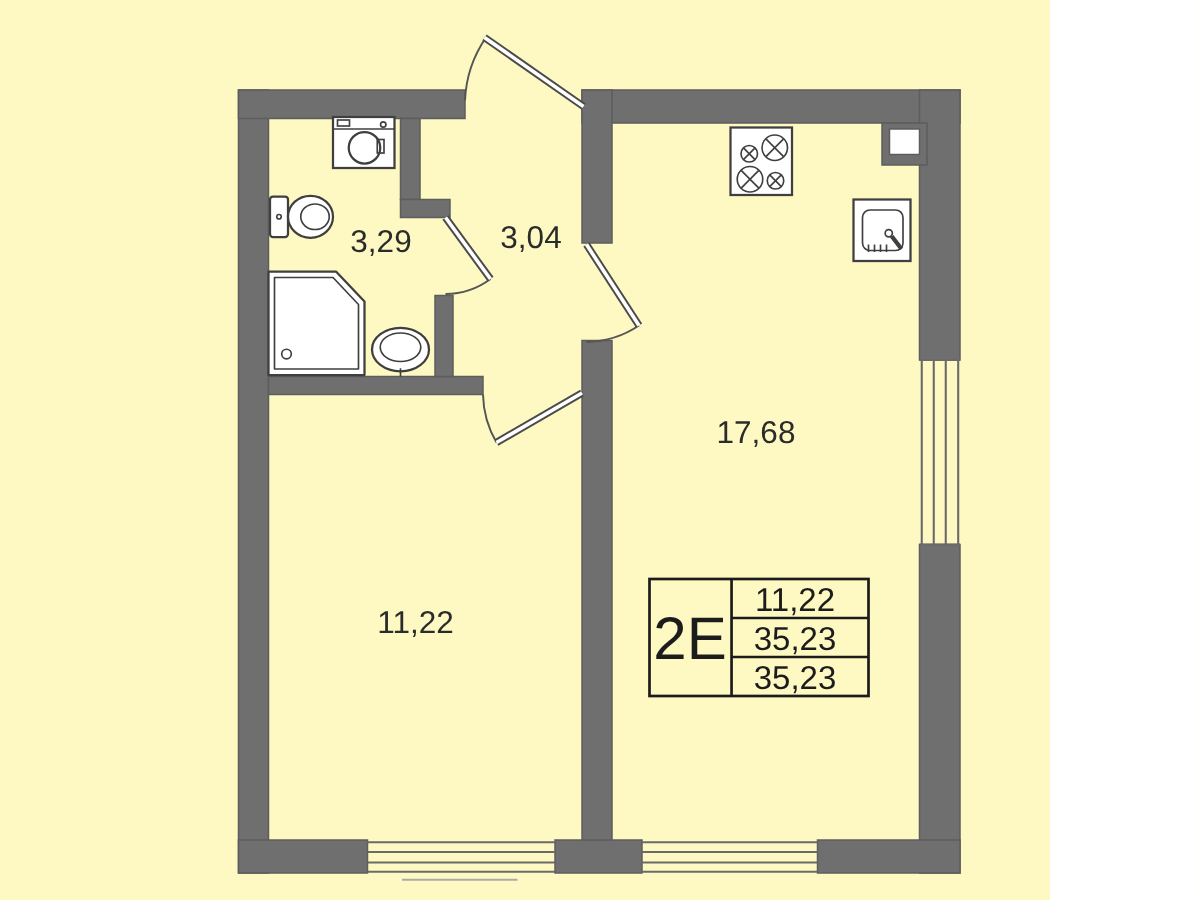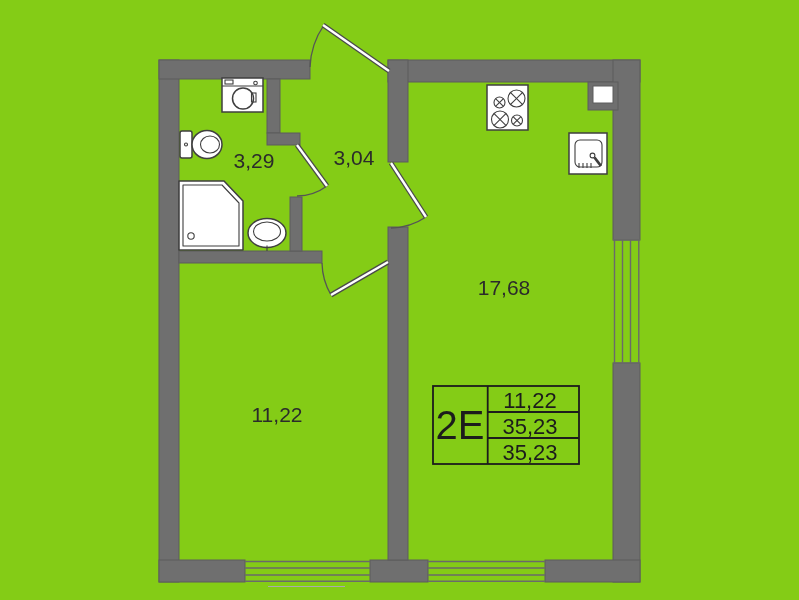--- a/index.html
+++ b/index.html
@@ -1,16 +1,16 @@
 <!DOCTYPE html>
 <html><head>
 <meta charset="utf-8">
 <style>
   html,body{margin:0;padding:0;background:#ffffff;}
-  .stage{position:relative;width:799px;height:600px;background:#84cc16;overflow:hidden;
+  .stage{position:relative;width:700px;height:600px;background:#fef9c3;overflow:hidden;
          font-family:"Liberation Sans", sans-serif;}
   svg{display:block;}
   .wall{fill:#6f6f6f;stroke:#5d5d5d;stroke-width:1;}
   .wall-hole{fill:#ffffff;stroke:#5d5d5d;stroke-width:1;}
   .fix{fill:#ffffff;stroke:#3f3f3f;stroke-width:1.5;}
   .fix-thin{fill:none;stroke:#3f3f3f;stroke-width:1.1;}
   .glz{stroke:#6a6a6a;stroke-width:1.4;fill:none;}
   .door-arc{stroke:#555555;stroke-width:1.3;fill:none;}
   .leaf-out{stroke:#4a4a4a;stroke-width:5;stroke-linecap:butt;}
   .leaf-in{stroke:#ffffff;stroke-width:2.4;stroke-linecap:butt;}

